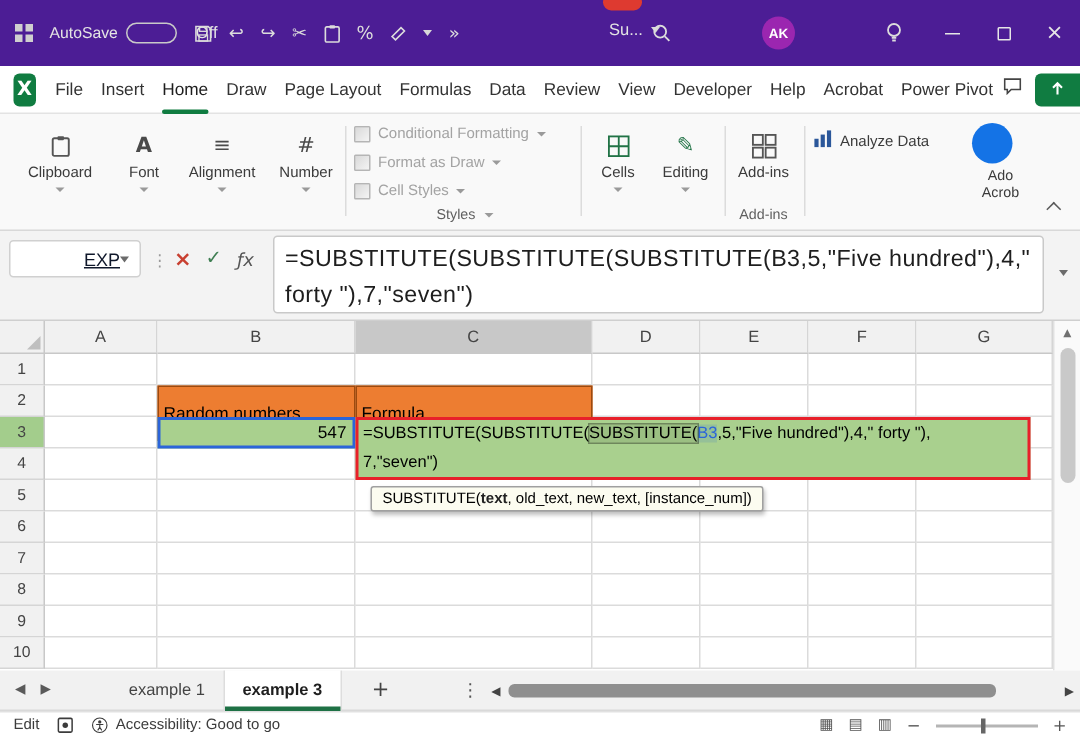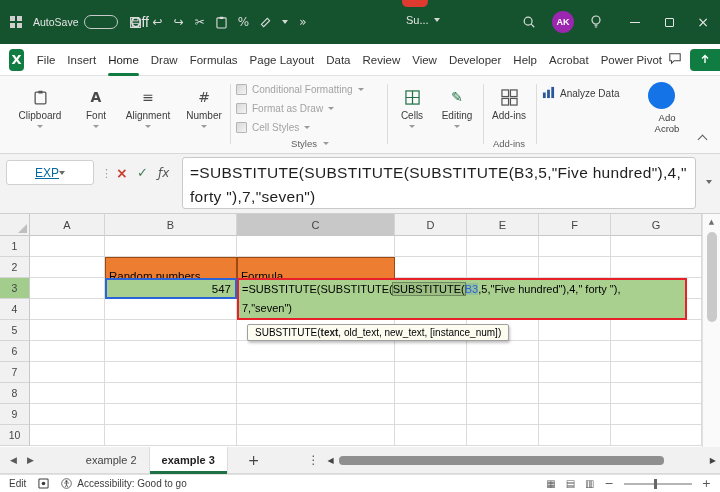--- a/index.html
+++ b/index.html
@@ -1,35 +1,35 @@
 <!DOCTYPE html>
 <html><head>
 <meta charset="utf-8">
 <style>
   *{margin:0;padding:0;box-sizing:border-box;}
   html,body{width:720px;height:492px;overflow:hidden;}
   body{font-family:"Liberation Sans",sans-serif;position:relative;background:#fff;}
   .glyph{font-family:"DejaVu Sans",sans-serif;}
 
   
-  .titlebar{position:absolute;left:0;top:0;width:720px;height:44px;background:#14532d;color:#E4E4E4;}
+  .titlebar{position:absolute;left:0;top:0;width:720px;height:44px;background:#4c1d95;color:#E4E4E4;}
   .tb-left{position:absolute;left:10px;top:0;height:44px;display:flex;align-items:center;gap:11px;}
   .tbi{display:flex;align-items:center;justify-content:center;font-size:12px;color:#DCDCDC;}
   .autosave{display:flex;align-items:center;gap:5px;font-size:10.5px;}
   .toggle{width:34px;height:14px;border:1px solid #C9C9C9;border-radius:8px;display:flex;align-items:center;padding:1px 3px;gap:3px;}
   .knob{width:9px;height:9px;background:#E8E8E8;border-radius:50%;}
-  .toggle-label{font-size:14px;color:#E4E4E4;margin-left:40px;}
+  .toggle-label{font-size:11px;color:#E4E4E4;margin-left:40px;}
   .chev{width:0;height:0;border-left:3.5px solid transparent;border-right:3.5px solid transparent;border-top:4px solid #6B6B6B;display:inline-block;}
   .chev.light{border-top-color:#D8D8D8;}
   .chev.grey{border-top-color:#9A9A9A;}
   .chev.tiny{border-left-width:3px;border-right-width:3px;border-top-width:3.5px;}
   .record-dot{position:absolute;left:402px;top:-4px;width:26px;height:11px;background:#DE3A30;border-radius:7px;}
   .tb-center{position:absolute;left:406px;top:14px;display:flex;align-items:center;gap:5px;font-size:11px;color:#E4E4E4;}
   .tb-right{position:absolute;right:0;top:0;height:44px;display:flex;align-items:center;}
-  .tb-right .pad{margin-right:16px;}
+  .tb-right .pad{margin-right:16px;margin-left:44px;}
   .avatar{width:22px;height:22px;border-radius:50%;background:#9B26B0;color:#fff;font-size:9px;font-weight:bold;display:flex;align-items:center;justify-content:center;}
   .winbtn{width:34px;height:44px;display:flex;align-items:center;justify-content:center;color:#E6E6E6;font-size:14px;}
   .min-line{width:10px;height:1px;background:#E6E6E6;display:inline-block;}
   .max-box{width:9px;height:9px;border:1.2px solid #E6E6E6;display:inline-block;border-radius:1px;}
 
   
   .menubar{position:absolute;top:44px;left:0;width:720px;height:32px;background:#FFFFFF;border-bottom:1px solid #E3E3E3;display:flex;align-items:center;}
   .xl-logo{width:22px;height:22px;background:#107C41;border-radius:4px;color:#fff;font-weight:bold;font-size:13px;display:flex;align-items:center;justify-content:center;margin:0 7px 0 9px;}
   .mtab{padding:0 6px;font-size:11.5px;color:#333;height:32px;display:flex;align-items:center;position:relative;white-space:nowrap;}
   .mtab.active{font-weight:normal;color:#1E1E1E;}
@@ -46,21 +46,21 @@
   .st-row{display:flex;align-items:center;gap:5px;height:19px;font-size:10px;color:#A3A3A3;white-space:nowrap;}
   .st-ic{width:11px;height:11px;border:1px solid #B5B5B5;background:linear-gradient(135deg,#D9D9D9 0%,#F4F4F4 100%);border-radius:1px;flex:none;}
   .grp-label{position:absolute;top:62px;font-size:9.5px;color:#5F5F5F;display:flex;align-items:center;gap:6px;justify-content:center;}
   .rb-inline{position:absolute;display:flex;align-items:center;gap:5px;font-size:10px;color:#3B3B3B;white-space:nowrap;}
   .acro-circle{position:absolute;left:648px;top:6px;width:27px;height:27px;border-radius:50%;background:#1473E6;}
   .acro-label{position:absolute;left:644px;top:36px;width:46px;font-size:9.5px;color:#3B3B3B;text-align:center;line-height:11px;}
   .chev-up{position:absolute;left:699px;top:60px;width:7px;height:7px;border-left:1.5px solid #5A5A5A;border-top:1.5px solid #5A5A5A;transform:rotate(45deg);}
 
   
   .formulabar{position:absolute;top:154px;left:0;width:720px;height:60px;background:#F3F3F3;border-bottom:1px solid #CFCFCF;}
-  .namebox{position:absolute;left:6px;top:6px;width:88px;height:25px;background:#fff;border:1px solid #D0D0D0;border-radius:3px;display:flex;align-items:center;justify-content:center;font-size:12px;padding:0 7px;color:#0369a1;text-decoration:underline;}
+  .namebox{position:absolute;left:6px;top:6px;width:88px;height:25px;background:#fff;border:1px solid #D0D0D0;border-radius:3px;display:flex;align-items:center;justify-content:flex-end;font-size:12px;padding:0 7px;color:#0f172a;text-decoration:underline;}
   .fb-dots{position:absolute;left:101px;top:13px;color:#9A9A9A;font-size:11px;}
   .fb-cancel{position:absolute;left:116px;top:11px;color:#C84031;font-size:14px;font-weight:bold;}
   .fb-accept{position:absolute;left:137px;top:11px;color:#3E7E52;font-size:13px;font-weight:bold;}
   .fb-fx{position:absolute;left:158px;top:12px;color:#555;font-size:12px;font-style:italic;}
   .fb-input{position:absolute;left:182px;top:3px;right:24px;bottom:4px;background:#fff;border:1px solid #C9C9C9;border-radius:3px;padding:3px 7px;overflow:hidden;}
   .fb-line{font-size:15.5px;letter-spacing:0.3px;line-height:24px;color:#1E1E1E;white-space:pre;}
   .fb-expand{position:absolute;right:8px;top:26px;}
 
   
   .grid{position:absolute;top:214px;left:0;width:720px;height:233px;background:#fff;}
@@ -184,22 +184,22 @@
     <span class="winbtn glyph">×</span>
   </div>
 </header>
 
 <nav class="menubar">
   <span class="xl-logo glyph">X</span>
   <span class="mtab">File</span>
   <span class="mtab">Insert</span>
   <span class="mtab active">Home</span>
   <span class="mtab">Draw</span>
+  <span class="mtab">Page Layout</span>
   <span class="mtab">Formulas</span>
-  <span class="mtab">Page Layout</span>
   <span class="mtab">Data</span>
   <span class="mtab">Review</span>
   <span class="mtab">View</span>
   <span class="mtab">Developer</span>
   <span class="mtab">Help</span>
   <span class="mtab">Acrobat</span>
   <span class="mtab">Power Pivot</span>
   <span class="mbar-right">
     <span>
       <svg width="14" height="13" viewBox="0 0 16 15">
@@ -451,21 +451,21 @@
   <div class="vscroll">
     <span class="vs-arrow glyph">▲</span>
     <div class="vthumb"></div>
   </div>
 </div>
 
 <div class="tabbar">
   <span class="tb-nav glyph">◀</span>
   <span class="tb-nav glyph">▶</span>
   <div class="sheet-tabs">
-    <span class="stab">example 2</span>
+    <span class="stab">example 1</span>
     <span class="stab active">example 3</span>
   </div>
   <span class="add-sheet glyph">+</span>
   <span class="tb-dots glyph">⋮</span>
   <div class="hscroll">
     <span class="hs-arrow glyph">◀</span>
     <div class="hs-track">
       <div class="hs-thumb"></div>
     </div>
     <span class="hs-arrow glyph">▶</span>

